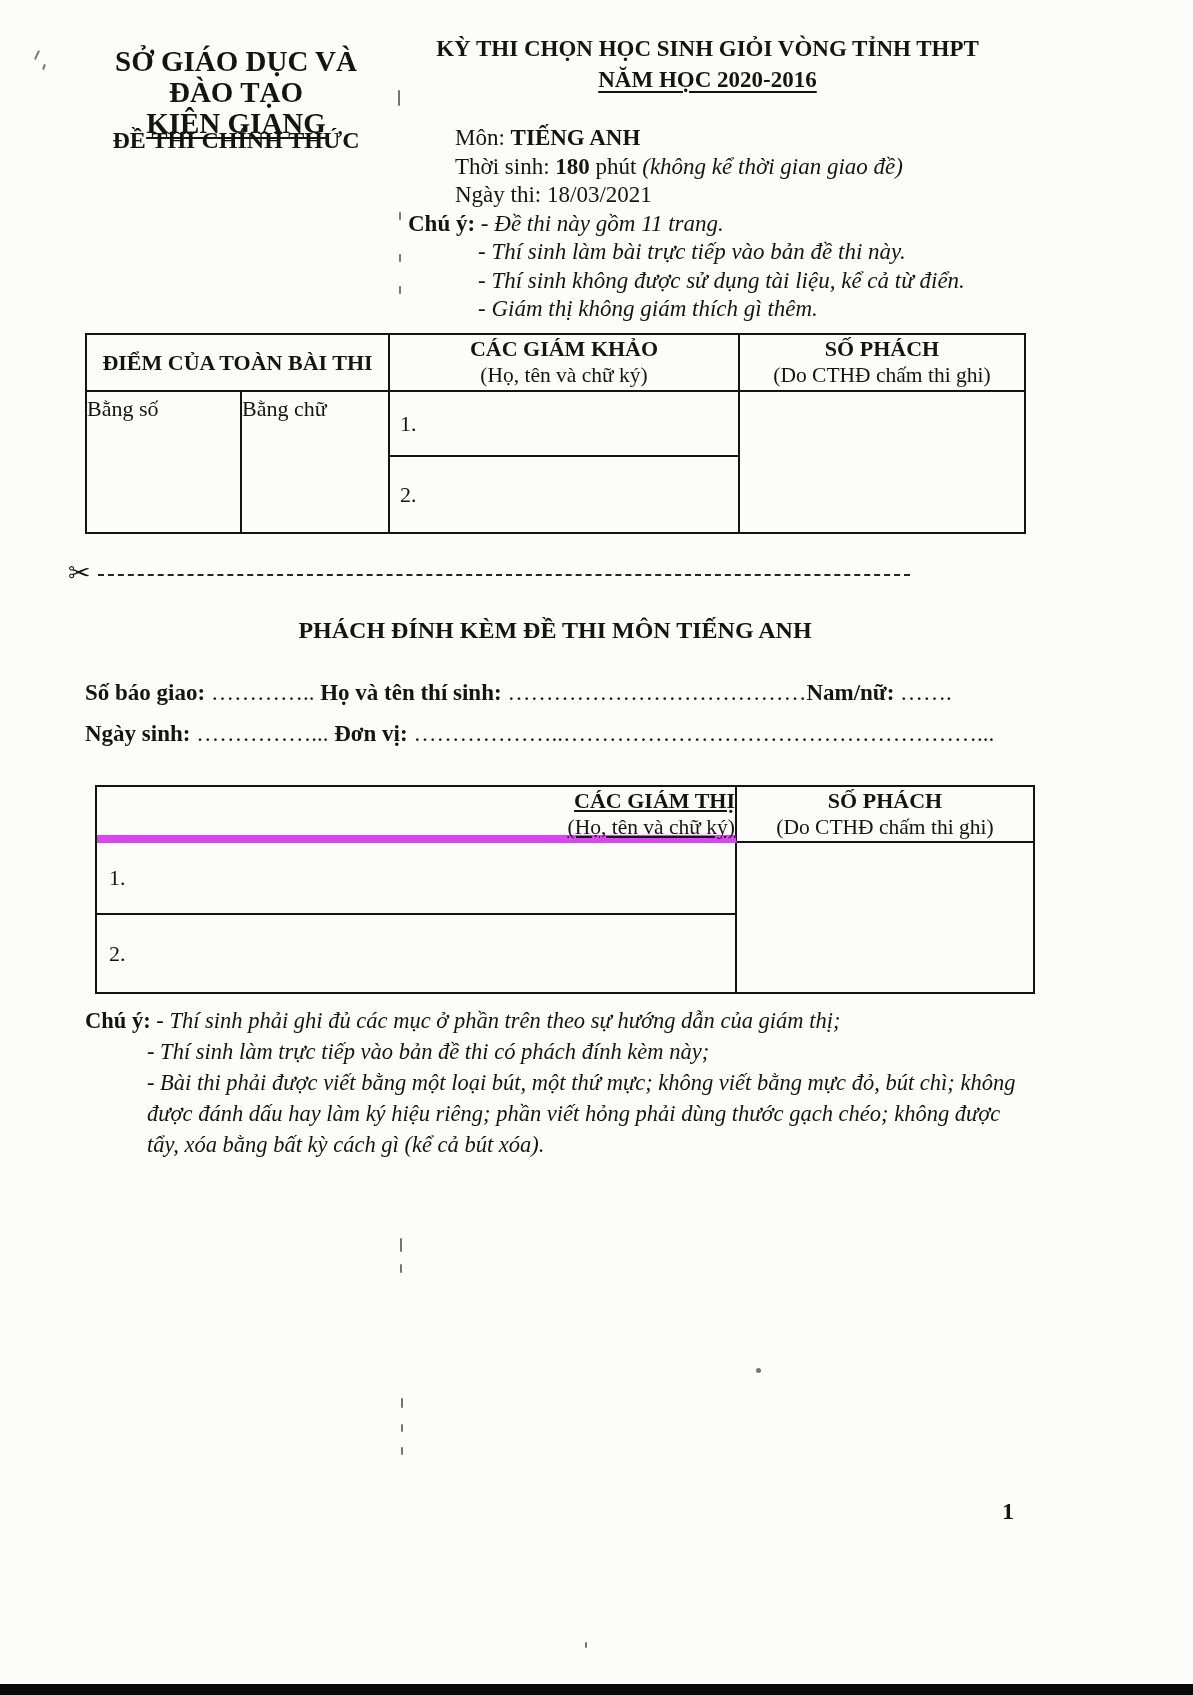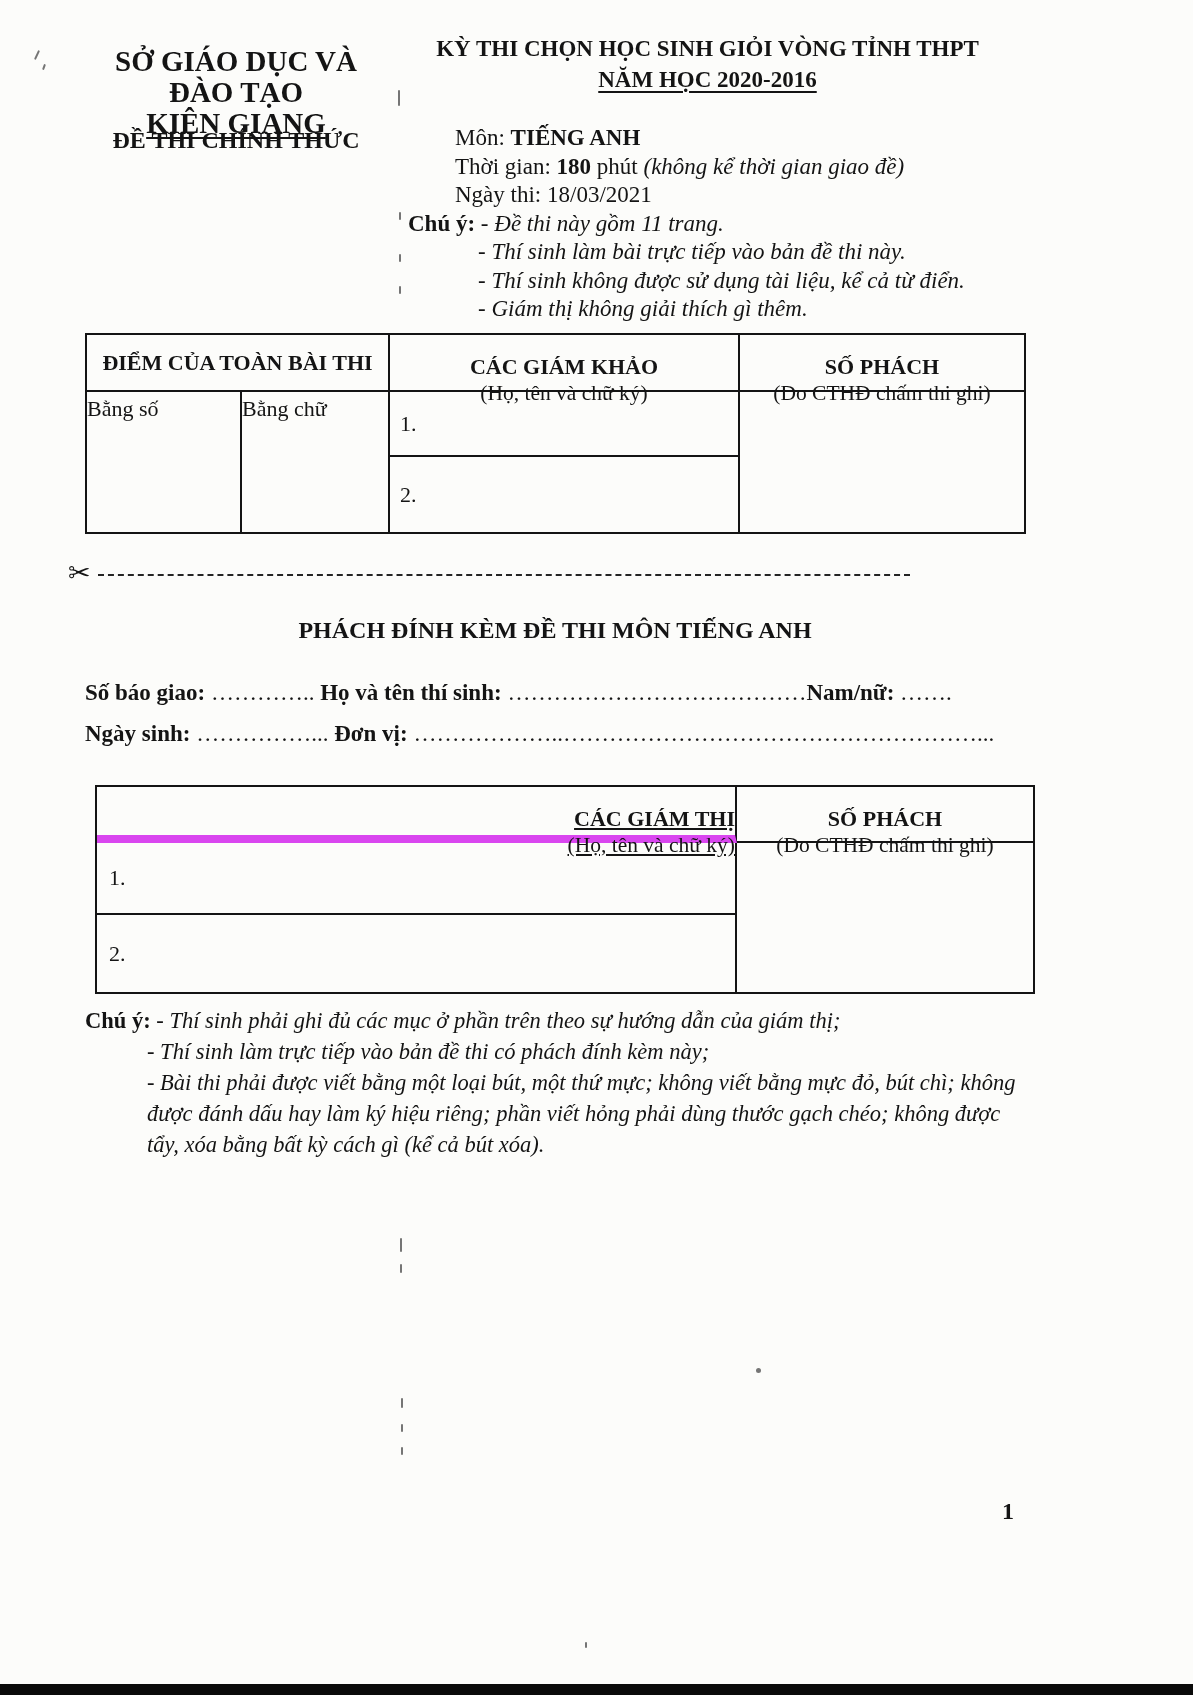--- a/index.html
+++ b/index.html
@@ -22,21 +22,21 @@
   .title-block { position:absolute; left:420px; top:33px; width:575px; text-align:center;
                font-size:23px; font-weight:bold; line-height:31px; }
   .exam-official { position:absolute; left:85px; top:127px; width:302px; text-align:center;
                font-size:24px; }
   .exam-meta { position:absolute; left:408px; top:124px; width:610px;
                font-size:23px; line-height:28.5px; }
   .exam-meta .ind { padding-left:47px; }
   .exam-meta .ind2 { padding-left:70px; }
 
   
-  .t-head-name { font-weight:bold; line-height:27px; padding-top:18px; }
+  .t-head-name { font-weight:bold; line-height:27px; padding-top:0; }
   .t-head-sub  { font-size:21.5px; line-height:26px; }
 
   .table1 { position:absolute; left:85px; top:333px; width:937px; height:197px;
             border:2px solid #141414; display:grid;
             grid-template-columns:303px 350px 1fr;
             grid-template-rows:57px 65px 1fr;
             font-size:22px; }
   .t1-h1 { grid-column:1; grid-row:1; border-right:2px solid #141414; border-bottom:2px solid #141414;
            display:flex; align-items:center; justify-content:center; font-weight:bold; }
   .t1-h2 { grid-column:2; grid-row:1; border-right:2px solid #141414; border-bottom:2px solid #141414;
@@ -132,29 +132,29 @@
     <div class="u">NĂM HỌC 2020-2016</div>
   </div>
 
   <div class="exam-official b">ĐỀ THI CHÍNH THỨC</div>
 
   <div class="exam-meta">
     <div class="ind">
       <span>Môn: </span><span class="b">TIẾNG ANH</span>
     </div>
     <div class="ind">
-      <span>Thời gian: </span><span class="b">180</span><span> phút </span><span class="i">(không kể thời gian giao đề)</span>
+      <span>Thời sinh: </span><span class="b">180</span><span> phút </span><span class="i">(không kể thời gian giao đề)</span>
     </div>
     <div class="ind">Ngày thi: 18/03/2021</div>
     <div>
       <span class="b">Chú ý:</span><span class="i"> - Đề thi này gồm 11 trang.</span>
     </div>
     <div class="ind2 i">- Thí sinh làm bài trực tiếp vào bản đề thi này.</div>
     <div class="ind2 i">- Thí sinh không được sử dụng tài liệu, kể cả từ điển.</div>
-    <div class="ind2 i">- Giám thị không giải thích gì thêm.</div>
+    <div class="ind2 i">- Giám thị không giám thích gì thêm.</div>
   </div>
 
   <div class="table1">
     <div class="t1-h1">ĐIỂM CỦA TOÀN BÀI THI</div>
     <div class="t1-h2">
       <div class="t-head-name">CÁC GIÁM KHẢO</div>
       <div class="t-head-sub">(Họ, tên và chữ ký)</div>
     </div>
     <div class="t1-h3">
       <div class="t-head-name">SỐ PHÁCH</div>

